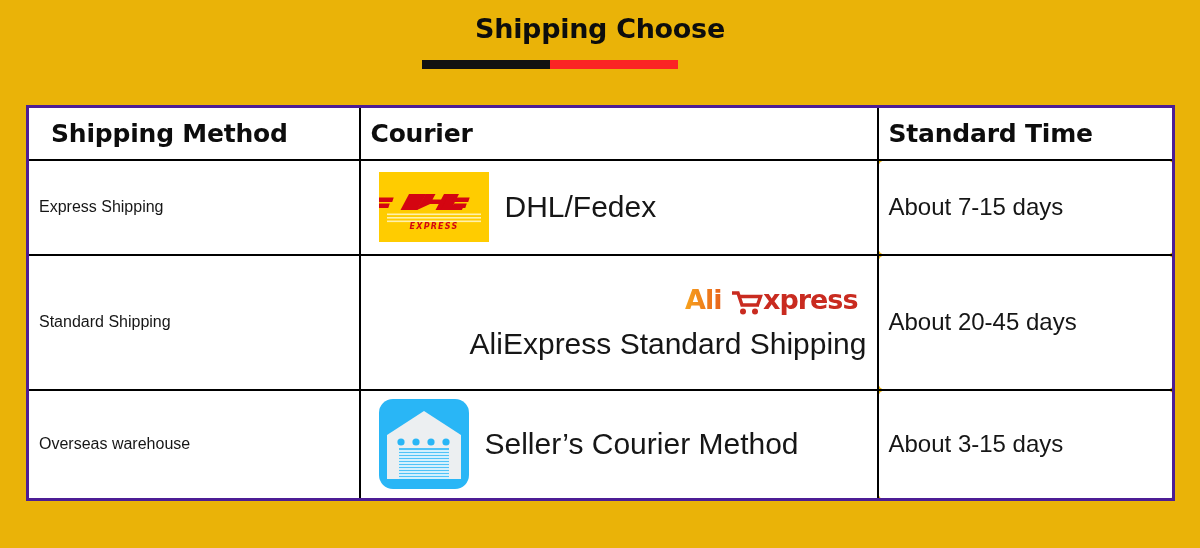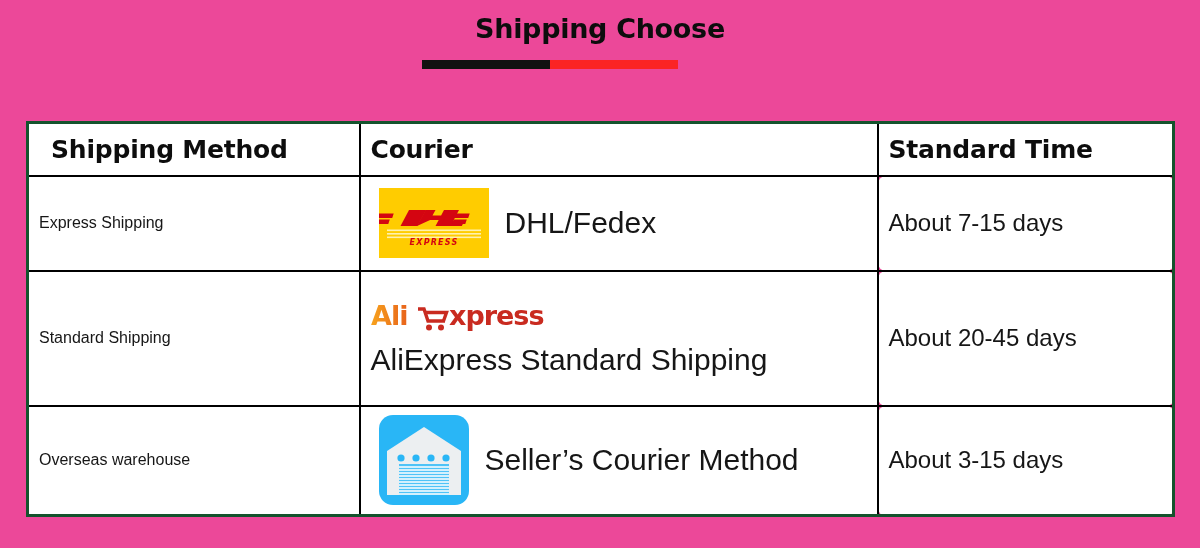--- a/index.html
+++ b/index.html
@@ -7,21 +7,21 @@
     margin: 0; padding: 0;
     width: 1200px; height: 548px;
     background: #ffffff;
     font-family: "Liberation Sans", sans-serif;
     -webkit-font-smoothing: antialiased;
   }
   #page {
     position: relative;
     width: 1200px; height: 548px;
     overflow: hidden;
-    background: #ec4899;
+    background: #eab308;
   }
 
   
   .title-block {
     position: absolute;
     left: 0; top: 12px;
     width: 1200px;
     text-align: center;
   }
   .title-text {
@@ -38,25 +38,25 @@
     left: 422px; top: 60px;
     width: 256px; height: 9px;
     display: flex;
   }
   .title-rule .seg-dark { width: 128px; height: 9px; background: #111111; }
   .title-rule .seg-red  { width: 128px; height: 9px; background: #fb2424; }
 
   
   .ship-table {
     position: absolute;
-    left: 26px; top: 121px;
+    left: 26px; top: 105px;
     width: 1146px; height: 393px;
     border-collapse: collapse;
     table-layout: fixed;
-    border: 3px solid #14532d;
+    border: 3px solid #4c1d95;
   }
   .ship-table col.c-method  { width: 332px; }
   .ship-table col.c-courier { width: 518px; }
   .ship-table col.c-time    { width: 296px; }
 
   .ship-table th,
   .ship-table td {
     border: 2px solid #000000;
     padding: 0 10px;
     vertical-align: middle;
@@ -98,21 +98,21 @@
 
   .courier-inline {
     display: flex;
     align-items: center;
     gap: 16px;
     padding-left: 8px;
   }
   .courier-stacked {
     display: flex;
     flex-direction: column;
-    align-items: flex-start;
+    align-items: flex-end;
     gap: 6px;
   }
   .courier-label {
     font-size: 30px;
     color: #161616;
     white-space: nowrap;
   }
 
   
   .dhl-logo {

